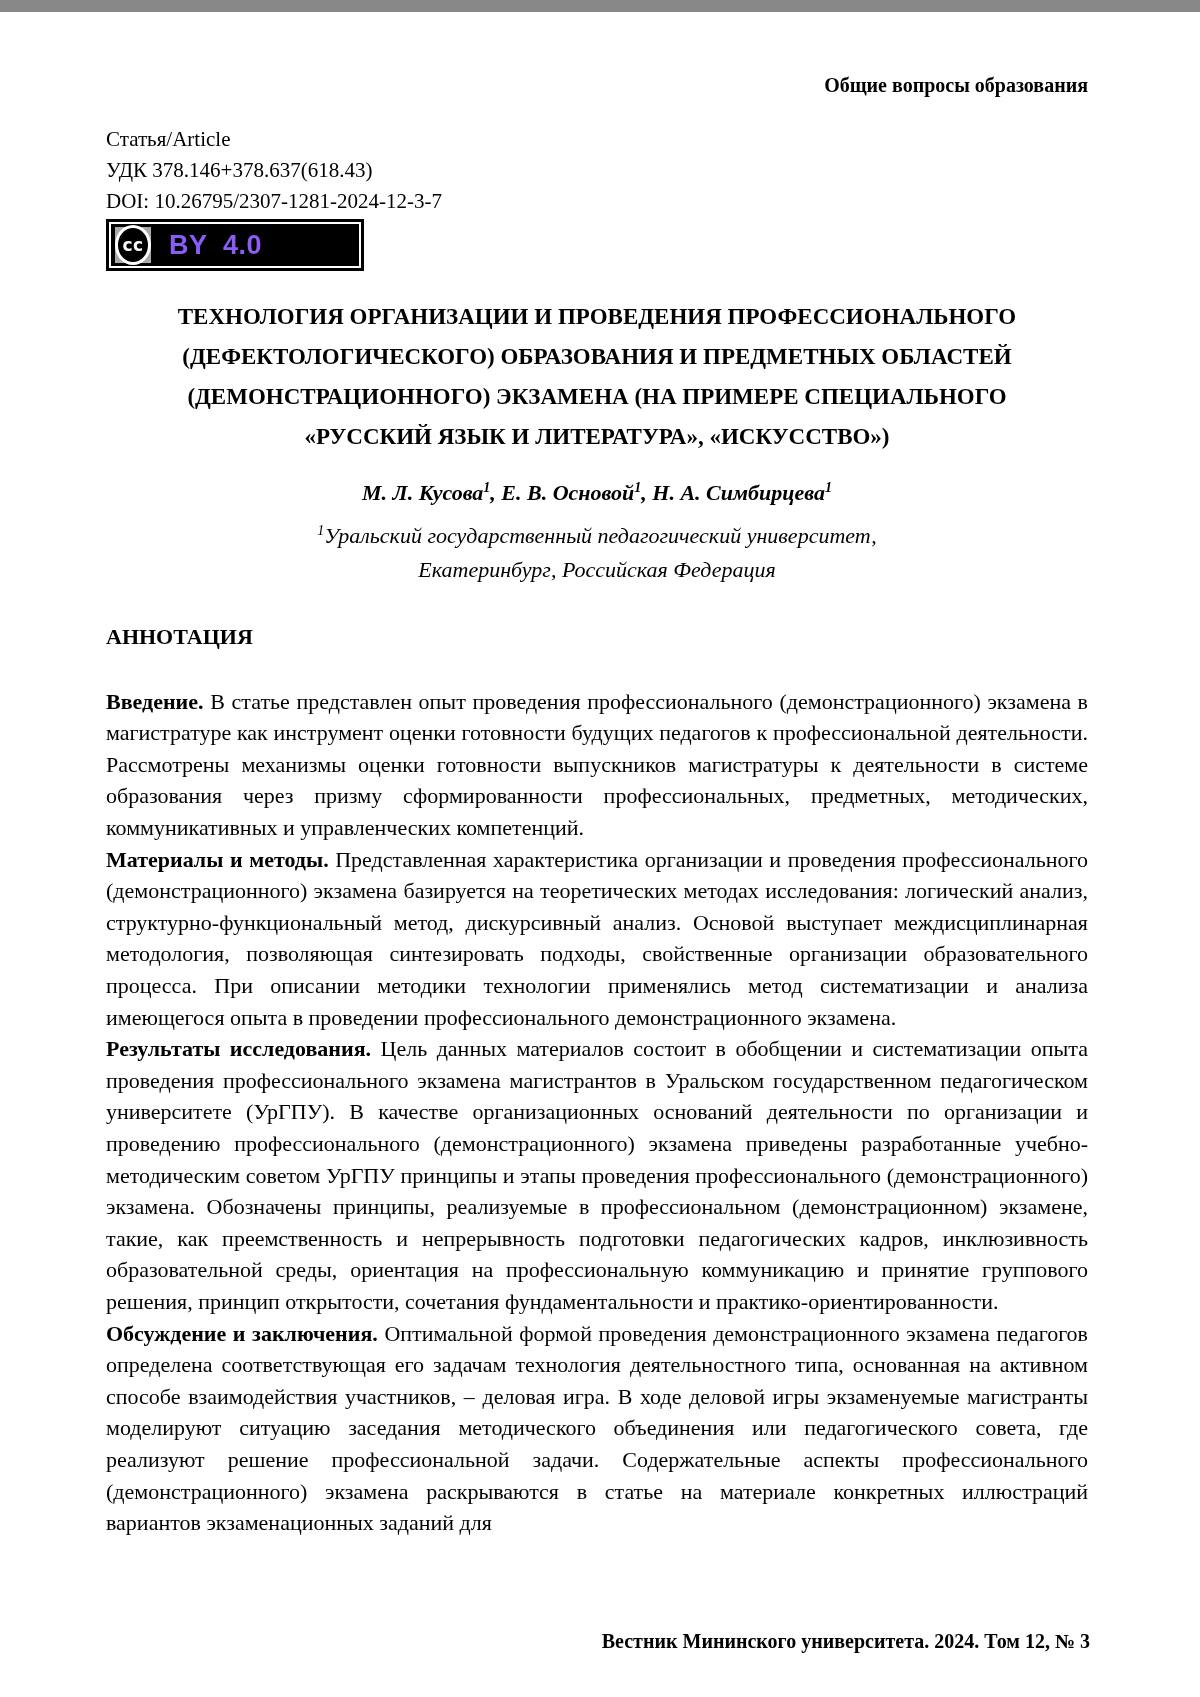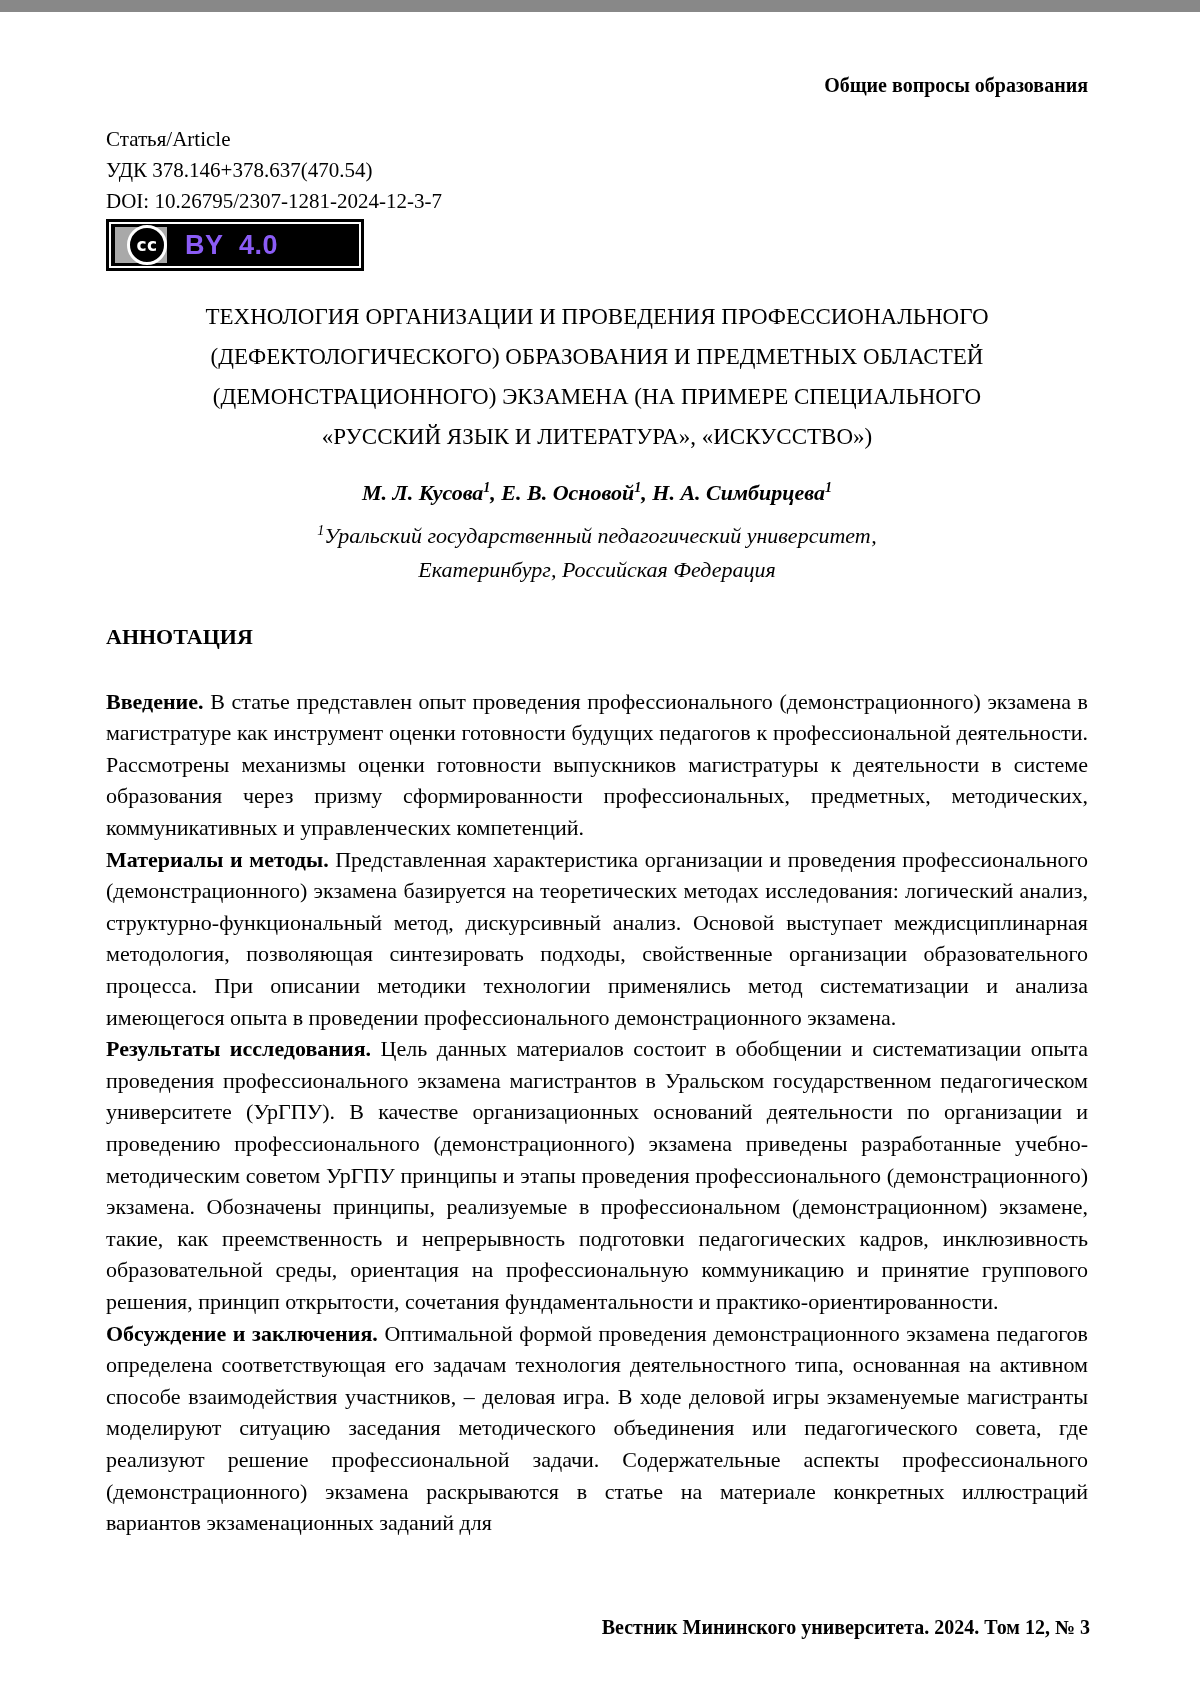--- a/index.html
+++ b/index.html
@@ -38,26 +38,26 @@
     background: #000;
     border: 3px solid #000;
     box-sizing: border-box;
     box-shadow: inset 0 0 0 2px #fff;
     display: flex;
     align-items: center;
     margin-top: 2px;
     cursor: pointer;
   }
   .cc-plate {
-    width: 52px; height: 36px;
+    width: 36px; height: 36px;
     background: #a9a9a9;
     margin-left: 6px;
     display: flex;
     align-items: center;
-    justify-content: flex-end;
+    justify-content: flex-start;
     flex: none;
   }
   .cc-circle {
     width: 40px; height: 40px;
     border-radius: 50%;
     background: #000;
     border: 3px solid #fff;
     box-sizing: border-box;
     color: #fff;
     display: flex;
@@ -75,21 +75,21 @@
     font-size: 27px;
     margin-left: 18px;
     word-spacing: 8px;
     letter-spacing: 0.5px;
   }
 
   .title {
     margin: 26px 0 0 0;
     text-align: center;
     font-size: 23px;
-    font-weight: normal;
+    font-weight: bold;
     line-height: 40px;
   }
 
   .authors {
     margin-top: 16px;
     text-align: center;
     font-size: 22px;
     font-weight: bold;
     font-style: italic;
     line-height: 30px;
@@ -114,36 +114,36 @@
     margin-top: 36px;
     font-size: 22px;
     line-height: 31.6px;
     text-align: justify;
   }
   .abstract-body p { margin: 0; }
 
   .footer {
     position: absolute;
     right: 110px;
-    bottom: 70px;
+    bottom: 56px;
     font-weight: bold;
     font-size: 20px;
   }
 </style>
 </head>
 <body>
 
 <div class="page">
 
   <div class="section-header">Общие вопросы образования</div>
 
   <div class="meta-row">
     <div class="meta-block">
       <div>Статья/Article</div>
-      <div>УДК 378.146+378.637(470.54)</div>
+      <div>УДК 378.146+378.637(618.43)</div>
       <div>DOI: 10.26795/2307-1281-2024-12-3-7</div>
     </div>
 
     <div class="cc-badge">
       <div class="cc-plate">
         <div class="cc-circle">
           <span>cc</span>
         </div>
       </div>
       <div class="cc-label">BY 4.0</div>

